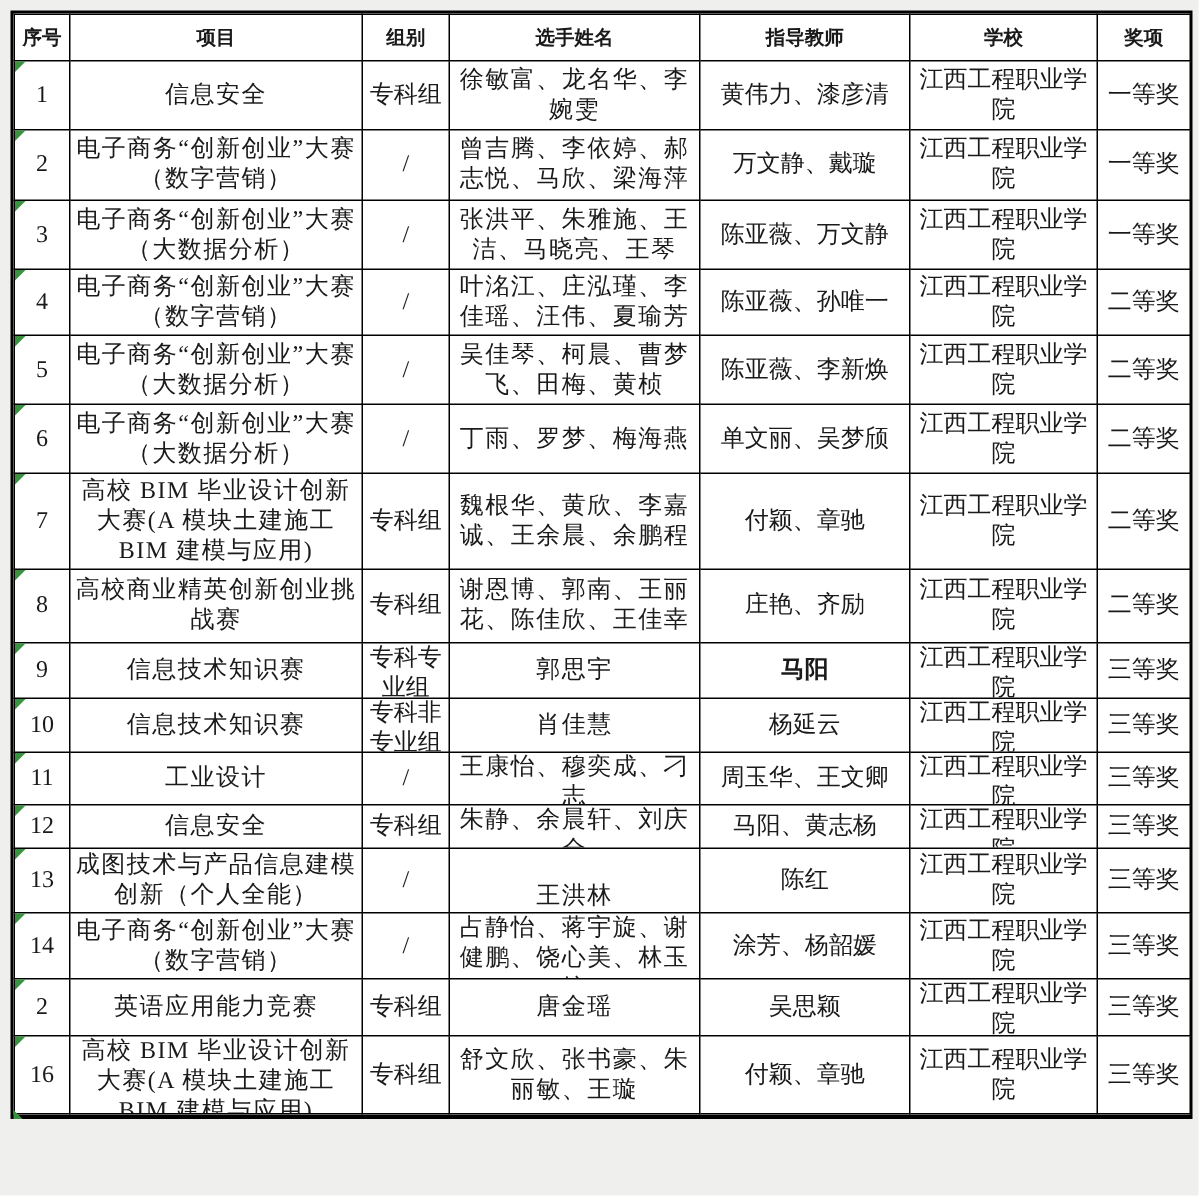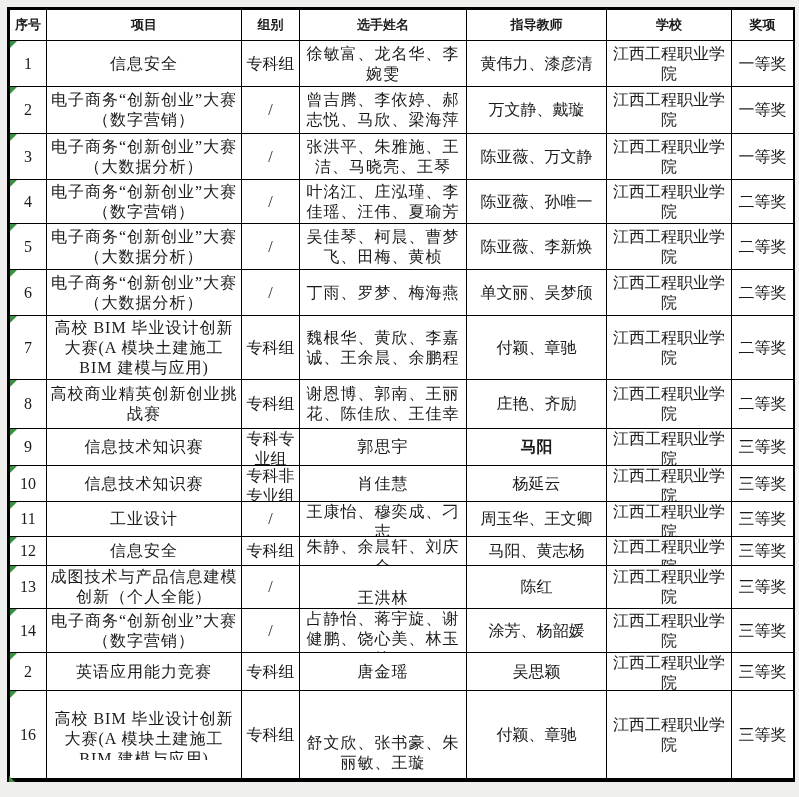--- a/index.html
+++ b/index.html
@@ -684,21 +684,21 @@
       <div class="cw" style="height: 51px;">
               <span>高校 BIM 毕业设计创新大赛(A 模块土建施工BIM 建模与应用)</span>
             </div>
     </td>
     <td class="c-group">
       <div class="cw" style="height: 51px;">
               <span>专科组</span>
             </div>
     </td>
     <td class="c-contestants">
-      <div class="cw" style="height: 51px; margin-top: 36px;">
+      <div class="cw" style="height: 51px;">
               <span>舒文欣、张书豪、朱丽敏、王璇</span>
             </div>
     </td>
     <td class="c-teachers">
       <div class="cw" style="height: 51px;">
               <span>付颖、章驰</span>
             </div>
     </td>
     <td class="c-school">
       <div class="cw" style="height: 51px;">

